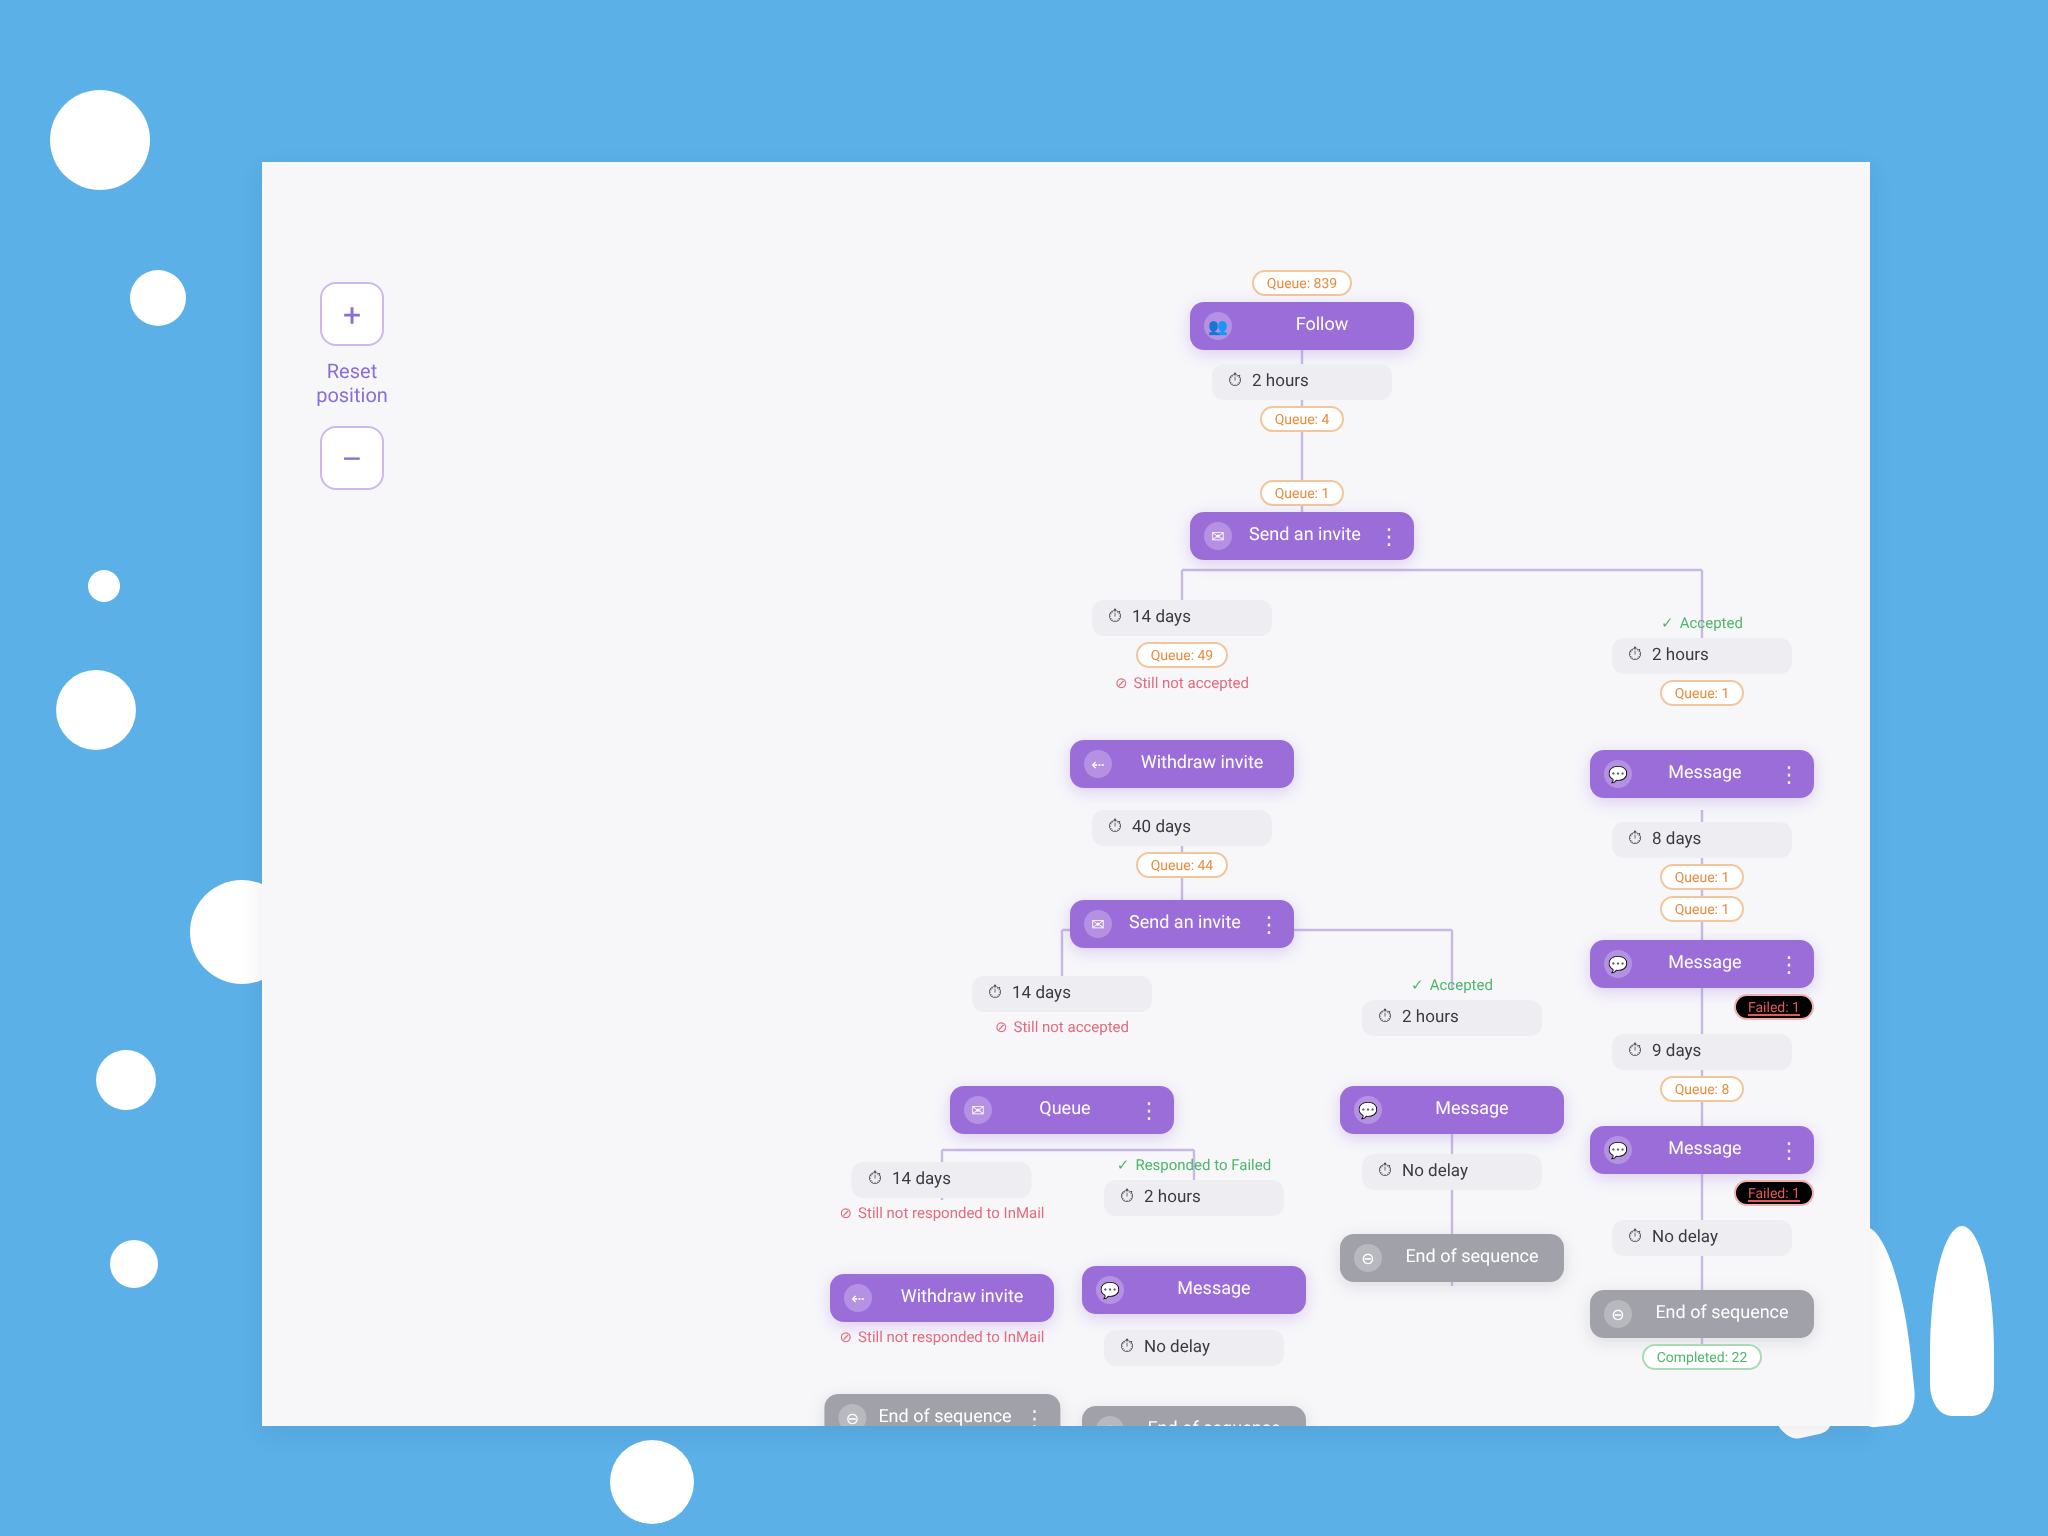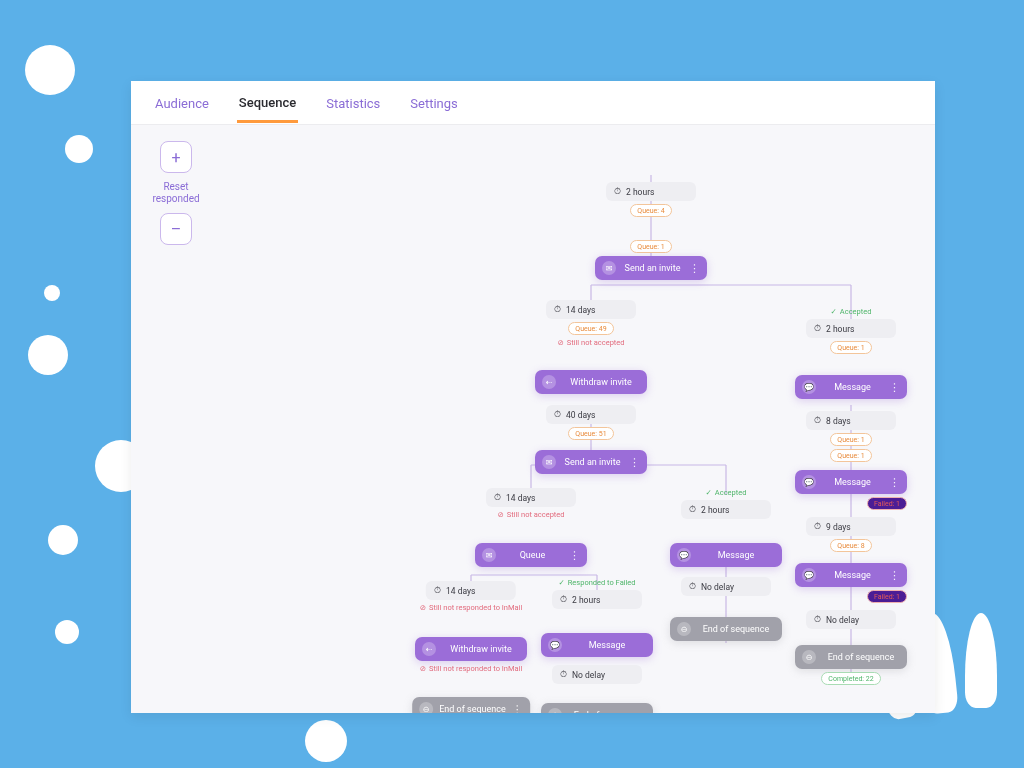--- a/index.html
+++ b/index.html
@@ -149,21 +149,21 @@
   color: #e26b7d;
 }
 .status.green { color: #4fb56a; }
 .pill {
   font-size: 7px;
   padding: 1.5px 6px;
   border-radius: 8px;
   border: 1px solid;
 }
 .pill.orange { color: #e88b3c; border-color: #f3c59a; background: #fff; }
-.pill.red { color: #e35a5a; border-color: #f0b0b0; background: #4c1d95; }
+.pill.red { color: #e35a5a; border-color: #f0b0b0; background: #000000; text-decoration: underline; }
 .pill.green { color: #4fb56a; border-color: #a9dcb4; background: #fff; }
 </style>
 </head>
 <body>
 
 <div class="bg-circle c1"></div>
 <div class="bg-circle c2"></div>
 <div class="bg-circle c3"></div>
 <div class="bg-circle c4"></div>
 <div class="bg-circle c5"></div>
@@ -171,31 +171,25 @@
 <div class="bg-circle c7"></div>
 <div class="bg-circle c8"></div>
 
 <div class="logo">
   <div class="leaf l1"></div>
   <div class="leaf l2"></div>
   <div class="leaf l3"></div>
 </div>
 
 <div class="app">
-  <div class="tabs">
-    <div class="tab">Audience</div>
-    <div class="tab active">Sequence</div>
-    <div class="tab">Statistics</div>
-    <div class="tab">Settings</div>
-  </div>
 
   <div class="ctrls">
     <div class="sqbtn">+</div>
     <div class="reset">Reset
-responded</div>
+position</div>
     <div class="sqbtn">–</div>
   </div>
 
   <div class="canvas">
     <svg class="connectors">
 
       <path d="M520 50 V 145"></path>
 
       <path d="M460 160 H720 M460 160 V 187"></path>
       <path d="M720 160 V 195"></path>
@@ -206,20 +200,27 @@
       <path d="M595 340 V 370"></path>
 
       <path d="M340 450 H466 M340 450 V 475"></path>
       <path d="M466 450 V 470"></path>
 
       <path d="M720 280 V 550"></path>
 
       <path d="M595 435 V 518"></path>
     </svg>
 
+    <div class="node" style="left:520px;top:10px;">
+      <span class="pill orange">Queue: 839</span>
+      <div class="act">
+        <span class="ico">👥</span>
+        <span class="lbl">Follow</span>
+      </div>
+    </div>
 
     <div class="node" style="left:520px;top:57px;">
       <div class="delay">
         <span class="ico">⏱</span>
         <span>2 hours</span>
       </div>
       <span class="pill orange">Queue: 4</span>
     </div>
 
     <div class="node" style="left:520px;top:115px;">
@@ -276,21 +277,21 @@
       </div>
       <span class="pill orange">Queue: 1</span>
       <span class="pill orange">Queue: 1</span>
     </div>
 
     <div class="node" style="left:460px;top:280px;">
       <div class="delay">
         <span class="ico">⏱</span>
         <span>40 days</span>
       </div>
-      <span class="pill orange">Queue: 51</span>
+      <span class="pill orange">Queue: 44</span>
     </div>
 
     <div class="node" style="left:720px;top:345px;">
       <div class="act">
         <span class="ico">💬</span>
         <span class="lbl">Message</span>
         <span class="dots">⋮</span>
       </div>
       <span class="pill red" style="align-self:flex-end;">Failed: 1</span>
     </div>

